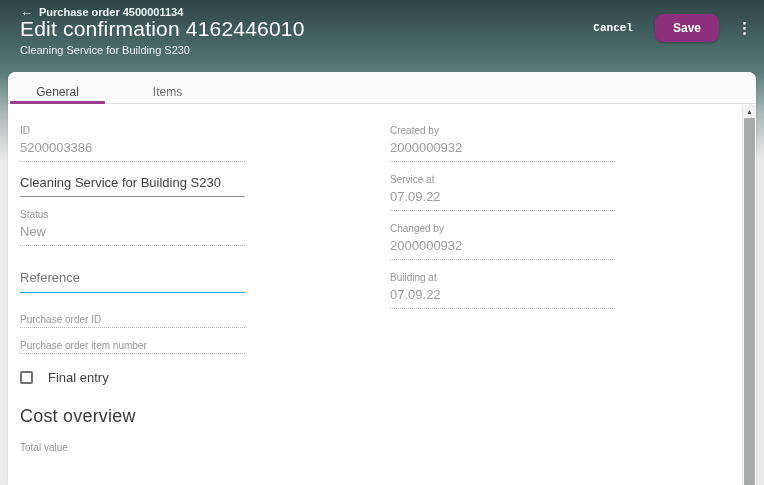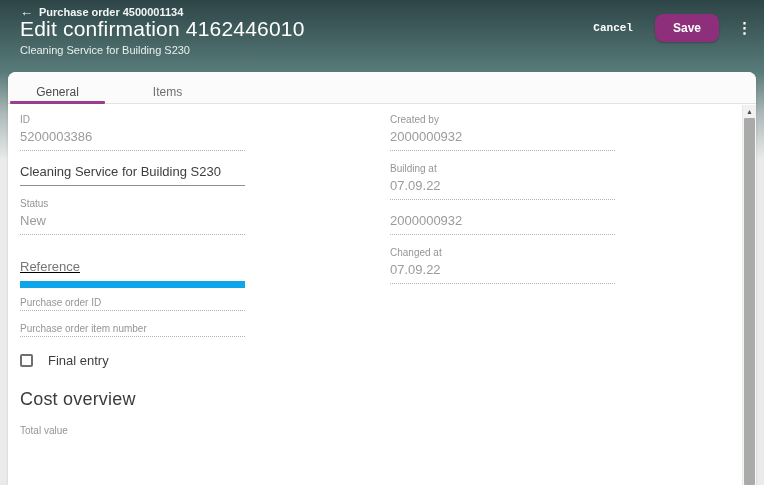--- a/index.html
+++ b/index.html
@@ -72,21 +72,21 @@
   .tab.selected { color: #4c4c4c; }
   .tab-indicator {
     position: absolute; bottom: -1px; height: 3px;
     border-radius: 1px;
   }
 
   
   .content {
     position: absolute; top: 33px; left: 0; right: 14px; bottom: 0;
     background: #ffffff; overflow: hidden;
-    padding: 8px 0 0 12px;
+    padding: 19px 0 0 12px;
   }
   .form-grid {
     display: flex; gap: 145px;
   }
   .col { width: 225px; }
 
   .field { margin-bottom: 11px; }
   .field .flabel {
     font-size: 10px; color: #959595; line-height: 14px;
     display: block;
@@ -96,23 +96,22 @@
     display: block; padding: 1px 0 5px 0;
     width: 100%; background: transparent; border: none; outline: none;
     font-family: inherit;
   }
   .field.readonly .fvalue { color: #9b9b9b; }
   .field.readonly { border-bottom: 1px dotted #b3b3b3; }
   .field.editable .fvalue { color: #3e3e3e; }
   .field.editable { border-bottom: 1px solid #8f8f8f; }
 
   .field.empty-editable {
-    margin-top: 17px; margin-bottom: 8px;
-    border-bottom: 7px solid #0ea5e9;
-    text-decoration: underline;
+    margin-top: 17px; margin-bottom: 20px;
+    border-bottom: 1px solid #0ea5e9;
   }
   .field.empty-editable .fvalue {
     color: #565656; font-size: 13px; padding: 6px 0 6px 0;
   }
 
   
   .check-row {
     display: flex; align-items: center; gap: 15px;
     margin: 16px 0 10px 0; cursor: pointer;
   }
@@ -221,30 +220,31 @@
       </div>
 
       <div class="col">
 
         <div class="field readonly">
           <span class="flabel">Created by</span>
           <span class="fvalue">2000000932</span>
         </div>
 
         <div class="field readonly">
+          <span class="flabel">Service at</span>
+          <span class="fvalue">07.09.22</span>
+        </div>
+
+        <div class="field readonly">
+          <span class="flabel">Changed by</span>
+          <span class="fvalue">2000000932</span>
+        </div>
+
+        <div class="field readonly">
           <span class="flabel">Building at</span>
-          <span class="fvalue">07.09.22</span>
-        </div>
-
-        <div class="field readonly">
-          <span class="fvalue">2000000932</span>
-        </div>
-
-        <div class="field readonly">
-          <span class="flabel">Changed at</span>
           <span class="fvalue">07.09.22</span>
         </div>
 
       </div>
     </div>
   </div>
 
   <div class="scrollbar">
     <div class="scroll-up-btn">▲</div>
     <div class="scroll-thumb"></div>

